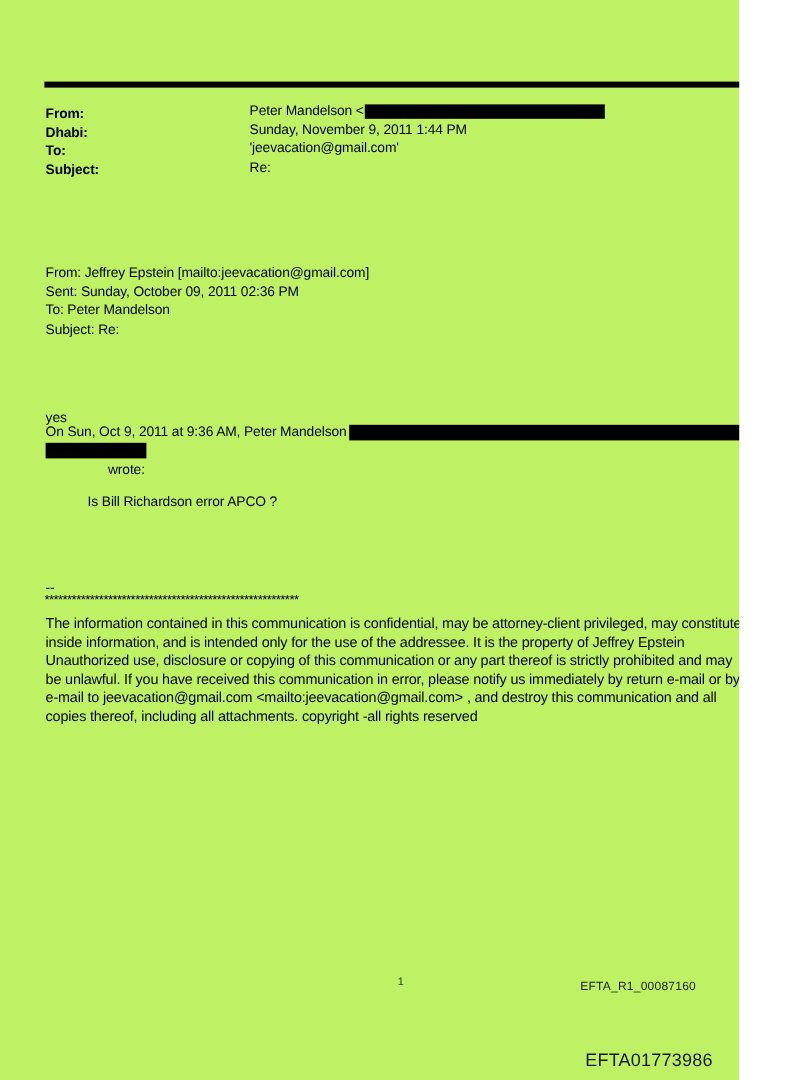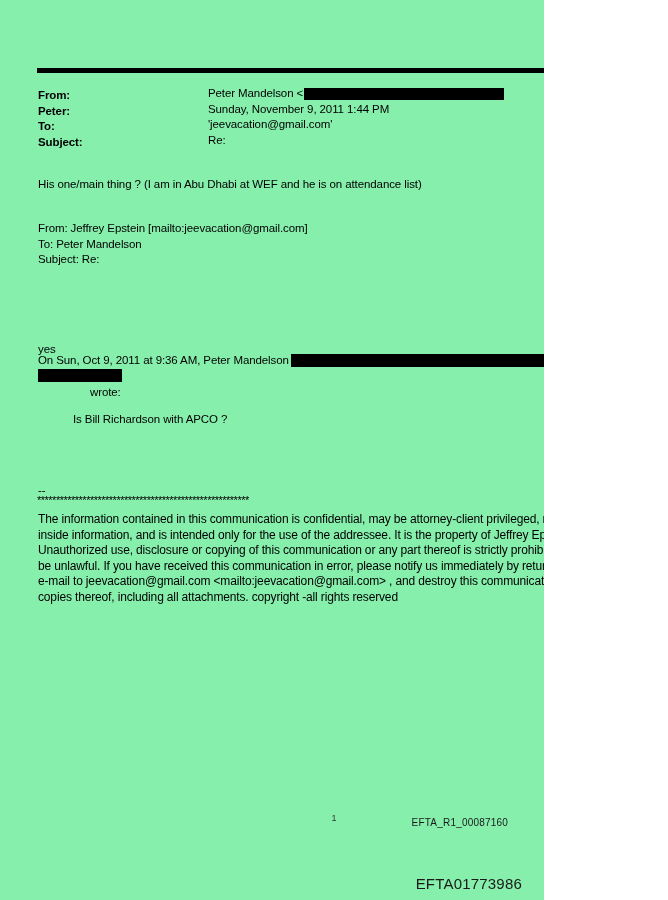--- a/index.html
+++ b/index.html
@@ -7,23 +7,23 @@
     margin: 0;
     padding: 0;
     background: #ffffff;
   }
   body {
     font-family: "Liberation Sans", sans-serif;
     color: #000000;
   }
   .page {
     position: relative;
-    width: 544px;
+    width: 616px;
     height: 900px;
-    background: #86efac;
+    background: #bef264;
     overflow: hidden;
   }
 
   
   .top-rule {
     position: absolute;
     left: 37px;
     top: 68px;
     width: 595px;
     height: 5px;
@@ -169,55 +169,55 @@
 
   <div class="top-rule"></div>
 
   <div class="header-block">
 
     <div class="header-row">
       <span class="header-label">From:</span><span class="header-value">Peter Mandelson &lt;</span><span class="redaction redact-from"></span>
     </div>
 
     <div class="header-row">
-      <span class="header-label">Peter:</span><span class="header-value">Sunday, November 9, 2011 1:44 PM</span>
+      <span class="header-label">Dhabi:</span><span class="header-value">Sunday, November 9, 2011 1:44 PM</span>
     </div>
 
     <div class="header-row">
       <span class="header-label">To:</span><span class="header-value">'jeevacation@gmail.com'</span>
     </div>
 
     <div class="header-row">
       <span class="header-label">Subject:</span><span class="header-value">Re:</span>
     </div>
 
   </div>
 
-  <div class="para" id="line-main">His one/main thing ? (I am in Abu Dhabi at WEF and he is on attendance list)</div>
 
   <div class="para" id="quoted-header">
     <div class="para-line">From: Jeffrey Epstein [mailto:jeevacation@gmail.com]</div>
+    <div class="para-line">Sent: Sunday, October 09, 2011 02:36 PM</div>
     <div class="para-line">To: Peter Mandelson</div>
     <div class="para-line">Subject: Re:</div>
   </div>
 
   <div class="para" id="reply-yes">yes</div>
 
   <div class="para" id="on-sun-block">
     <div id="on-sun-line1">
       <span>On Sun, Oct 9, 2011 at 9:36 AM, Peter Mandelson</span>
       <span class="redaction redact-quote-a"></span>
       <span class="redaction redact-quote-b"></span>
     </div>
     <div id="on-sun-line2">
       <span>wrote:</span>
     </div>
   </div>
 
-  <div class="para" id="inner-quote">Is Bill Richardson with APCO ?</div>
+  <div class="para" id="inner-quote">Is Bill Richardson error APCO ?</div>
 
   <div class="dash-line">--</div>
   <div class="star-line">********************************************************</div>
   <div class="disclaimer">The information contained in this communication is confidential, may be attorney-client privileged, may constitute inside information, and is intended only for the use of the addressee. It is the property of Jeffrey Epstein Unauthorized use, disclosure or copying of this communication or any part thereof is strictly prohibited and may be unlawful. If you have received this communication in error, please notify us immediately by return e-mail or by e-mail to jeevacation@gmail.com &lt;mailto:jeevacation@gmail.com&gt; , and destroy this communication and all copies thereof, including all attachments. copyright -all rights reserved</div>
 
   <div class="page-number">1</div>
   <div class="bates-top">EFTA_R1_00087160</div>
   <div class="bates-bottom">EFTA01773986</div>
 
 </div>

